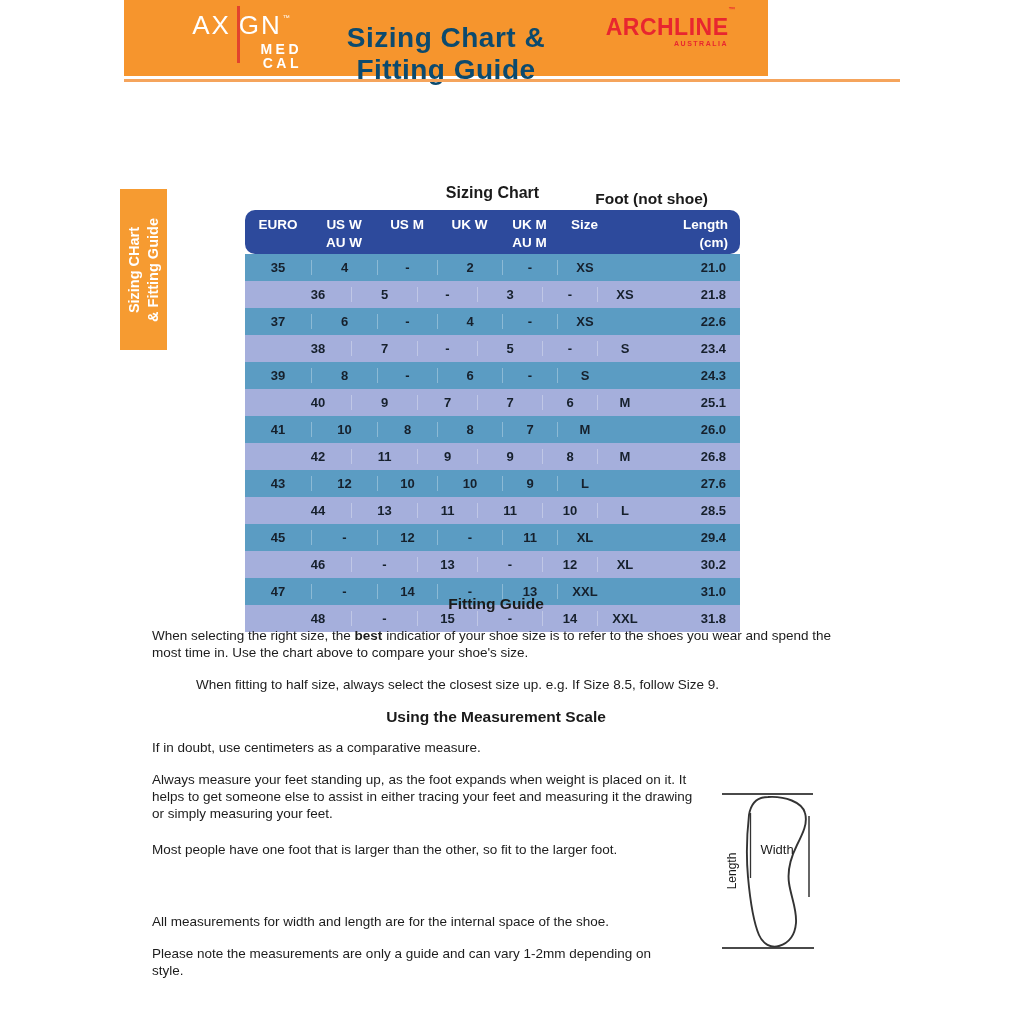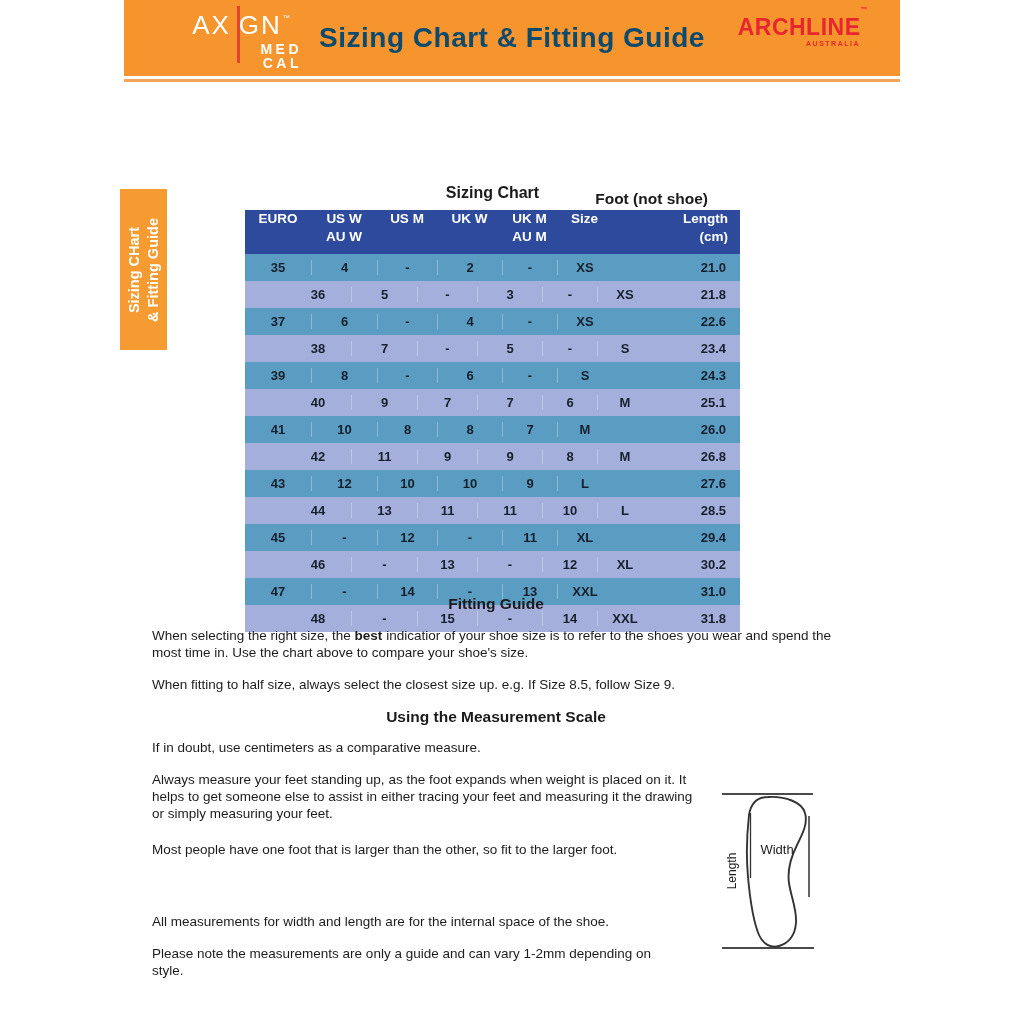--- a/index.html
+++ b/index.html
@@ -11,21 +11,21 @@
     --row-light:#A5AFDC;
     --archline-red:#E8262F;
     --axign-red:#E2432D;
     --text:#1A1A1A;
   }
   *{margin:0;padding:0;box-sizing:border-box;}
   html,body{width:1024px;height:1024px;background:#fff;overflow:hidden;}
   body{position:relative;font-family:"Liberation Sans",sans-serif;color:var(--text);}
 
   
-  .banner{position:absolute;left:124px;top:0;width:776px;height:76px;background:var(--banner-orange);}
+  .banner{position:absolute;left:124px;top:0;width:644px;height:76px;background:var(--banner-orange);}
   .banner-underline{position:absolute;left:124px;top:79px;width:776px;height:3px;background:var(--underline-orange);}
 
   .axign{position:absolute;left:58px;top:12px;width:120px;text-align:center;color:#fff;}
   .axign-row1{display:flex;justify-content:center;align-items:baseline;font-size:26px;letter-spacing:2px;font-weight:400;line-height:1;}
   .axign-gap1{display:inline-block;width:8px;}
   .axign-tm{font-size:7px;vertical-align:top;position:relative;top:-14px;margin-left:1px;}
   .axign-row2{display:flex;justify-content:center;align-items:flex-end;font-size:14px;letter-spacing:3.5px;font-weight:700;margin-top:4px;line-height:1;flex-direction:column;}
   .axign-gap2{display:inline-block;width:7px;}
   .axign-line{position:absolute;left:50%;margin-left:-5px;top:-6px;height:57px;width:2.5px;background:var(--axign-red);}
 
@@ -40,21 +40,21 @@
   .side-tab{position:absolute;left:120px;top:189px;width:47px;height:161px;background:var(--tab-orange);}
   .side-tab-inner{position:absolute;left:50%;top:50%;transform:translate(-50%,-50%) rotate(-90deg);white-space:nowrap;text-align:center;color:#fff;font-weight:700;font-size:14.5px;line-height:1.3;}
 
   
   .table-title{position:absolute;left:245px;top:184px;width:495px;text-align:center;font-weight:700;font-size:16px;}
   .foot-label{position:absolute;left:568px;top:190px;width:140px;text-align:right;font-weight:700;font-size:15.5px;}
 
   
   .sizing-table{position:absolute;left:245px;top:210px;width:495px;}
   .thead,.trow{display:grid;grid-template-columns:66px 66px 60px 65px 55px 55px 1fr 78px;}
-  .thead{background:var(--header-blue);color:#fff;font-weight:700;font-size:13.5px;height:44px;line-height:1.35;}
+  .thead{background:var(--header-blue);color:#fff;font-weight:700;font-size:13.5px;height:44px;padding-top:6px;line-height:1.35;border-radius:10px;}
   .hcell{text-align:center;}
   .hcell span{display:block;}
   .hcell.c6{grid-column:8;text-align:right;padding-right:12px;}
   .trow{height:27px;align-items:center;font-size:13px;font-weight:700;color:#16202C;}
   .trow.dark{background:var(--row-dark);}
   .trow.light{background:var(--row-light);padding-left:40px;}
   .tcell{text-align:center;}
   .trow .tcell:nth-child(n+2):nth-child(-n+6){border-left:1px solid rgba(255,255,255,0.3);}
   .tcell.c6{grid-column:8;text-align:right;padding-right:14px;}
 
@@ -257,21 +257,21 @@
         <div class="tcell c3">-</div>
         <div class="tcell c4">14</div>
         <div class="tcell c5">XXL</div>
         <div class="tcell c6">31.8</div>
       </div>
     </div>
 </div>
 
 <div class="h-center" style="top:595px;">Fitting Guide</div>
 <div class="para" style="top:627px;width:695px;"><span>When selecting the right size, the </span><b>best</b><span> indicatior of your shoe size is to refer to the shoes you wear and spend the most time in. Use the chart above to compare your shoe's size.</span></div>
-<div class="para" style="top:676px;width:700px;">When fitting to half size, always select the closest size up. e.g. If Size 8.5, follow Size 9.</div>
+<div class="para" style="top:676px;width:700px;margin-left:44px;">When fitting to half size, always select the closest size up. e.g. If Size 8.5, follow Size 9.</div>
 
 <div class="h-center" style="top:708px;">Using the Measurement Scale</div>
 <div class="para" style="top:739px;width:600px;">If in doubt, use centimeters as a comparative measure.</div>
 <div class="para" style="top:771px;width:545px;">Always measure your feet standing up, as the foot expands when weight is placed on it. It helps to get someone else to assist in either tracing your feet and measuring it the drawing or simply measuring your feet.</div>
 <div class="para" style="top:841px;width:560px;">Most people have one foot that is larger than the other, so fit to the larger foot.</div>
 <div class="para" style="top:913px;width:560px;">All measurements for width and length are for the internal space of the shoe.</div>
 <div class="para" style="top:945px;width:515px;">Please note the measurements are only a guide and can vary 1-2mm depending on style.</div>
 
 <div class="foot-diagram">
   <svg width="200" height="176" viewBox="0 0 200 176">

